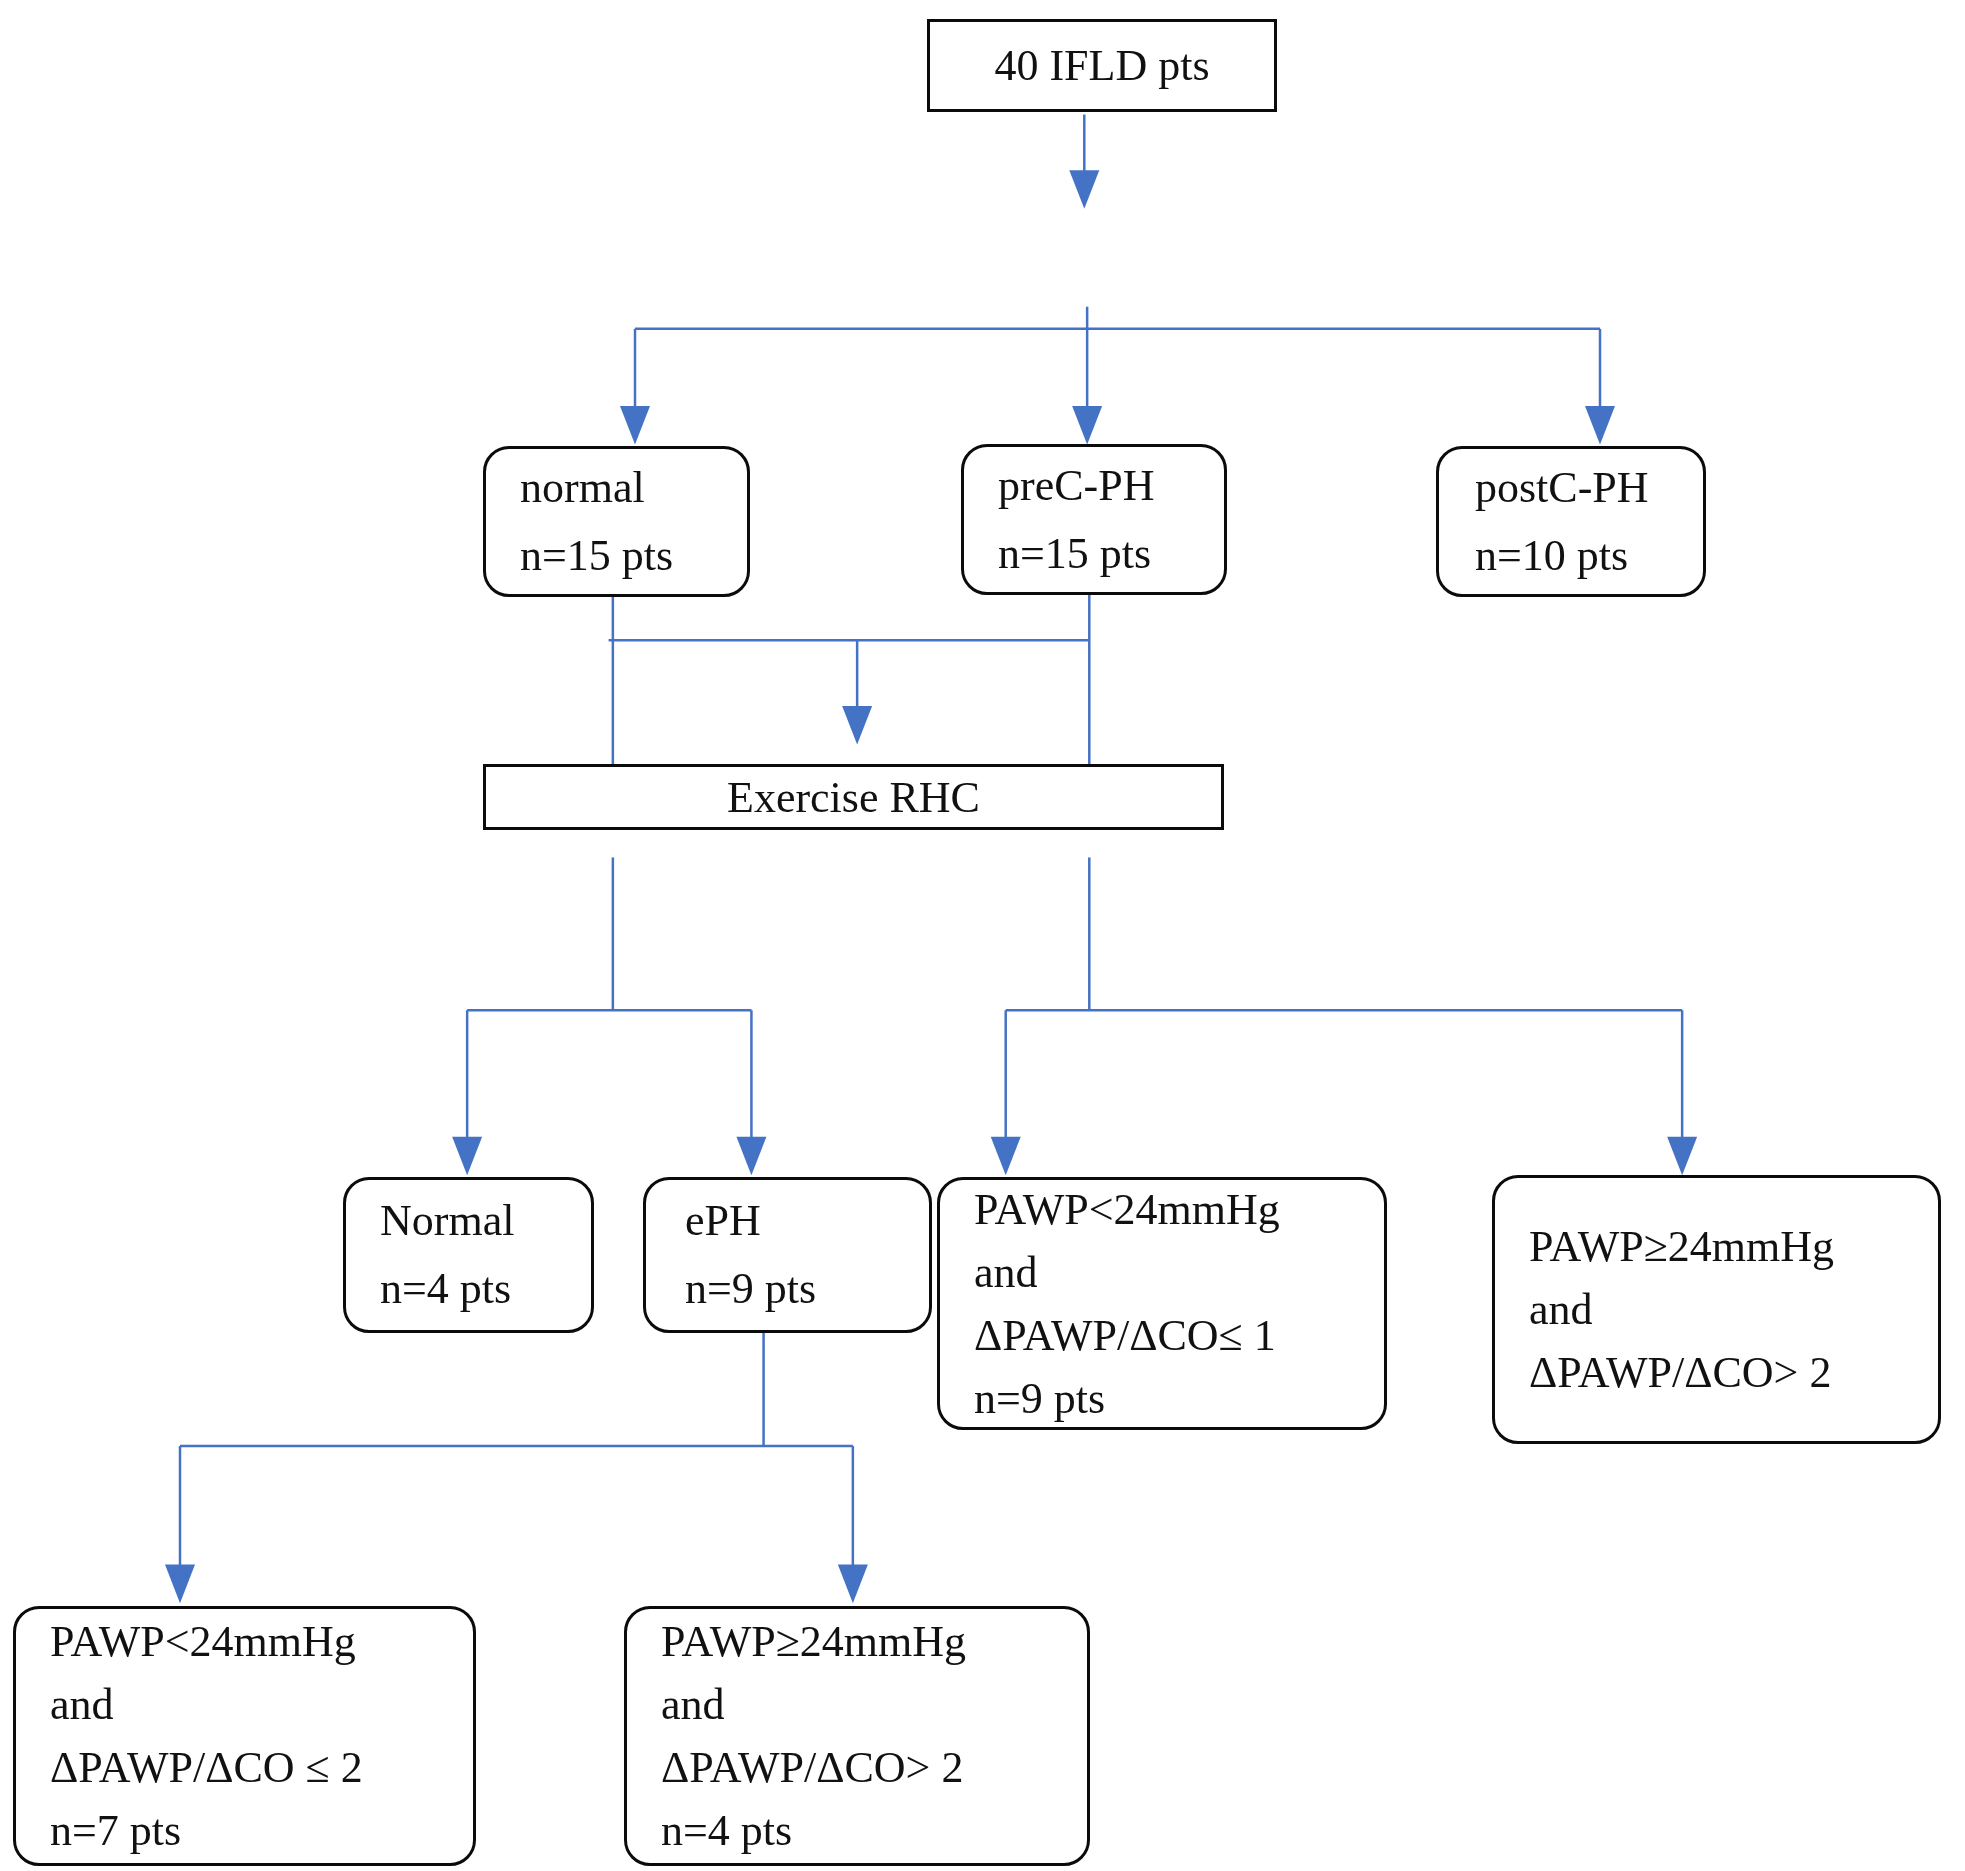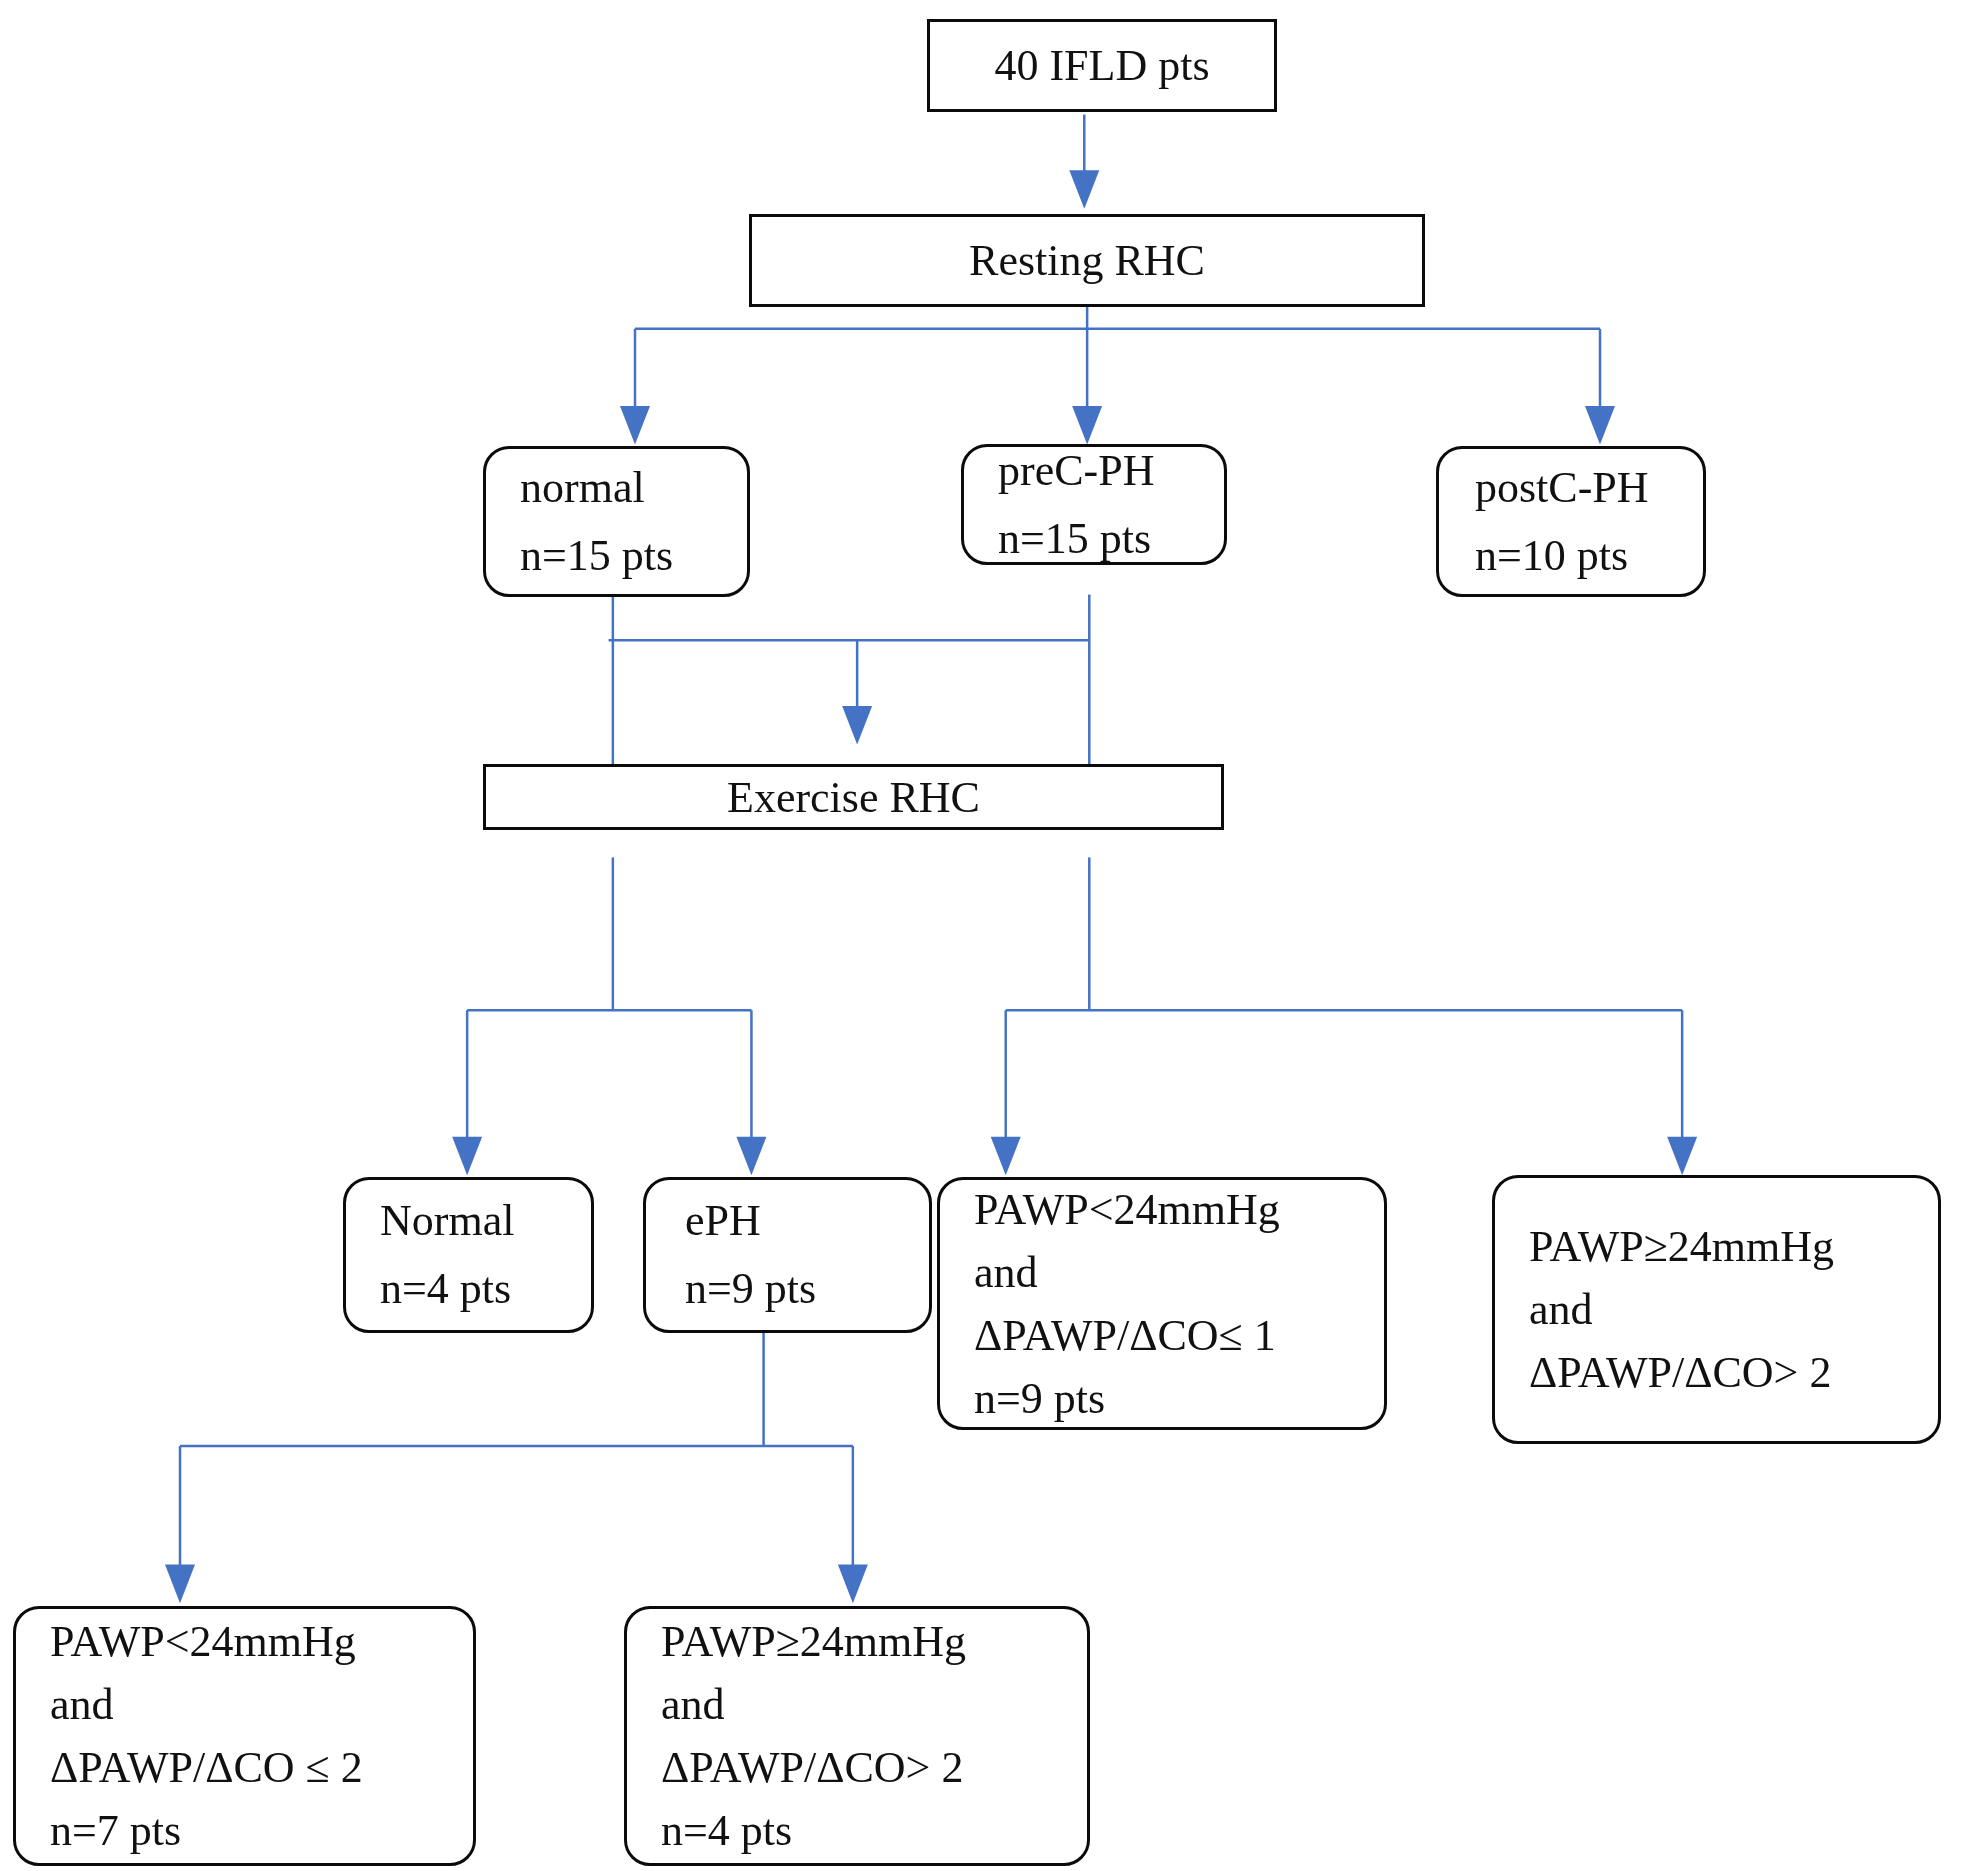--- a/index.html
+++ b/index.html
@@ -82,30 +82,27 @@
     <polygon class="head" points="231,2190 273,2190 252,2244"></polygon>
 
     <line class="wire" x1="1194" y1="2024" x2="1194" y2="2196"></line>
     <polygon class="head" points="1173,2190 1215,2190 1194,2244"></polygon>
   </svg>
 
   <div class="node center" style="left:927px;top:19px;width:350px;height:93px;">
     <span class="ln">40 IFLD pts</span>
   </div>
 
-  <div class="node center" style="left:749px;top:214px;width:676px;height:93px;">
-    <span class="ln">Resting RHC</span>
-  </div>
 
   <div class="node pad two" style="left:483px;top:446px;width:267px;height:151px;">
     <span class="ln">normal</span>
     <span class="ln">n=15 pts</span>
   </div>
 
-  <div class="node pad two" style="left:961px;top:444px;width:266px;height:121px;">
+  <div class="node pad two" style="left:961px;top:444px;width:266px;height:151px;">
     <span class="ln">preC-PH</span>
     <span class="ln">n=15 pts</span>
   </div>
 
   <div class="node pad two" style="left:1436px;top:446px;width:270px;height:151px;padding-left:36px;">
     <span class="ln">postC-PH</span>
     <span class="ln">n=10 pts</span>
   </div>
 
   <div class="node center" style="left:483px;top:764px;width:741px;height:66px;">

